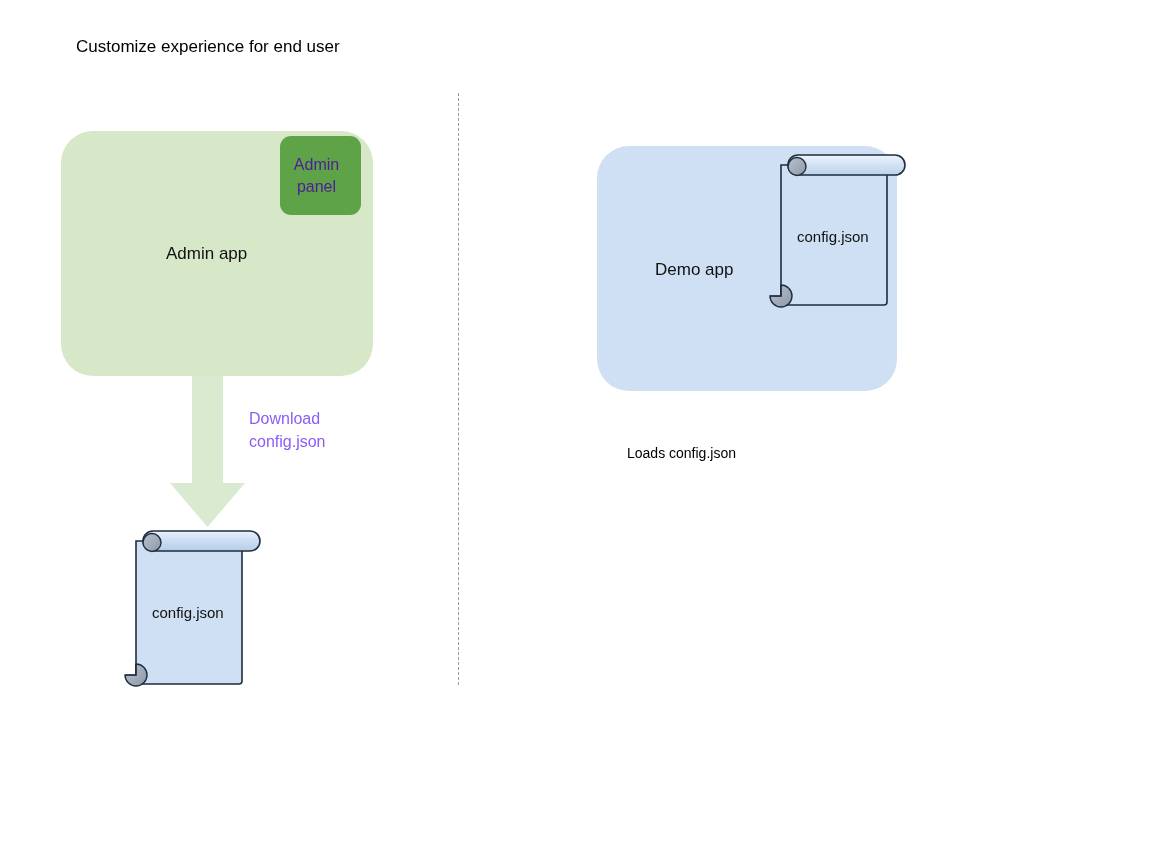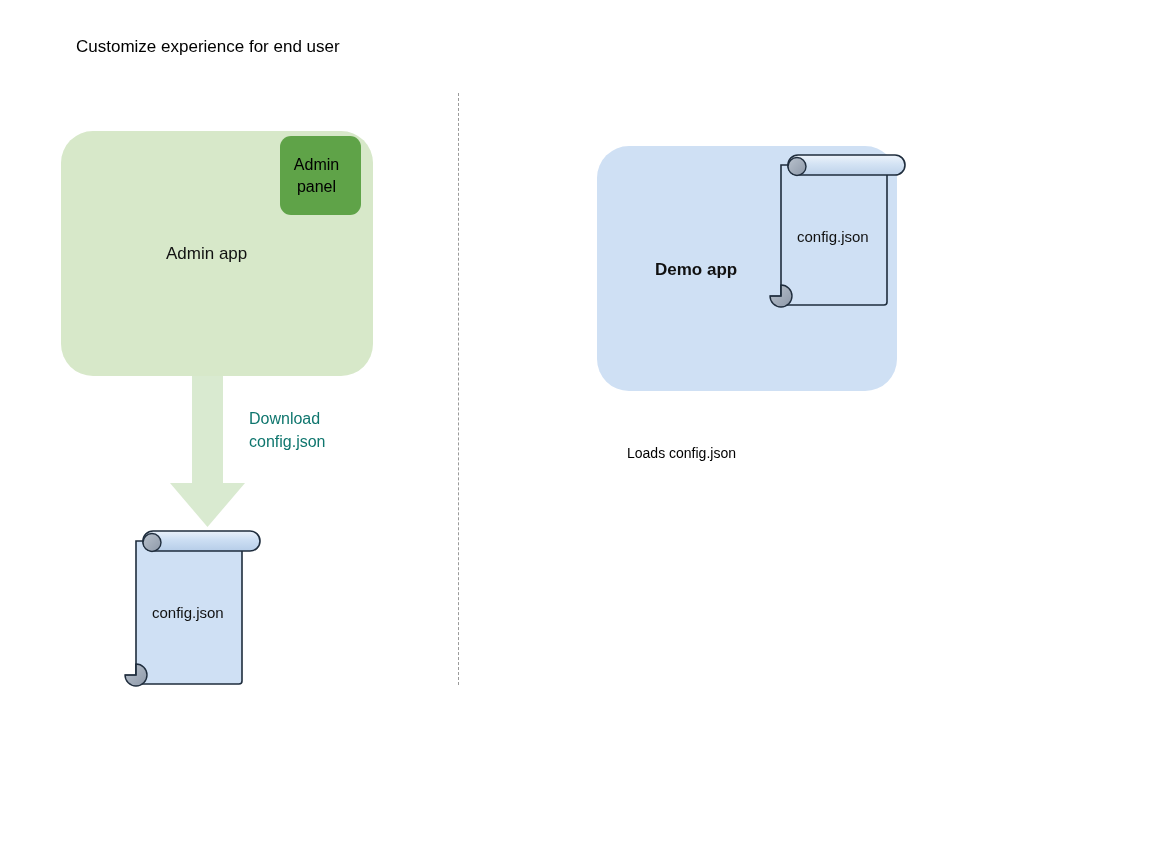--- a/index.html
+++ b/index.html
@@ -45,21 +45,21 @@
   }
   .admin-app-label { left: 166px; top: 243px; }
   .demo-app-label  { left: 655px; top: 259px; }
 
   .arrow-label {
     position: absolute;
     left: 249px;
     top: 408px;
     font-size: 16px;
     line-height: 22.5px;
-    color: #0f766e;
+    color: #8b5cf6;
     white-space: pre;
   }
 
   .loads-label {
     position: absolute;
     left: 627px;
     top: 443px;
     font-size: 14px;
     line-height: 21px;
     color: #000000;
@@ -109,21 +109,21 @@
     left: 0;
     top: 0;
     width: 73px;
     height: 79px;
     display: flex;
     flex-direction: column;
     align-items: center;
     justify-content: center;
     font-size: 16px;
     line-height: 22px;
-    color: #000000;
+    color: #4c1d95;
     text-align: center;
     white-space: pre-line;
   }
 
   
   .divider {
     position: absolute;
     left: 458px;
     top: 93px;
     width: 0;
@@ -185,21 +185,21 @@
     <rect x="143" y="531" width="117" height="20" rx="10" ry="10" fill="url(#rollGradLeft)" stroke="#1f2d3d" stroke-width="1.6"></rect>
 
     <circle cx="152" cy="542.5" r="9" fill="url(#knobGradLeft)" stroke="#1f2d3d" stroke-width="1.4"></circle>
 
     <path d="M136,675 m-11,0 a11,11 0 1,0 11,-11 L136,675 Z" fill="url(#knobGradLeft)" stroke="#1f2d3d" stroke-width="1.4"></path>
     <path d="M136,664 L136,675 L125,675" fill="none" stroke="#1f2d3d" stroke-width="1.2"></path>
   </svg>
   <div class="doc-label doc-label-left">config.json</div>
 
   <div class="app-box demo-app-box">
-    <div class="box-label demo-app-label" style="left:58px; top:113px;font-weight:bold;">Demo app</div>
+    <div class="box-label demo-app-label" style="left:58px; top:113px;">Demo app</div>
   </div>
 
   <svg class="svg-layer" viewBox="0 0 1152 864" xmlns="http://www.w3.org/2000/svg">
     <defs>
       <linearGradient id="rollGradRight" x1="0" y1="0" x2="0" y2="1">
         <stop offset="0%" stop-color="#eef4fb"></stop>
         <stop offset="45%" stop-color="#d4e3f4"></stop>
         <stop offset="100%" stop-color="#bed2ea"></stop>
       </linearGradient>
       <linearGradient id="knobGradRight" x1="0" y1="0" x2="1" y2="1">

